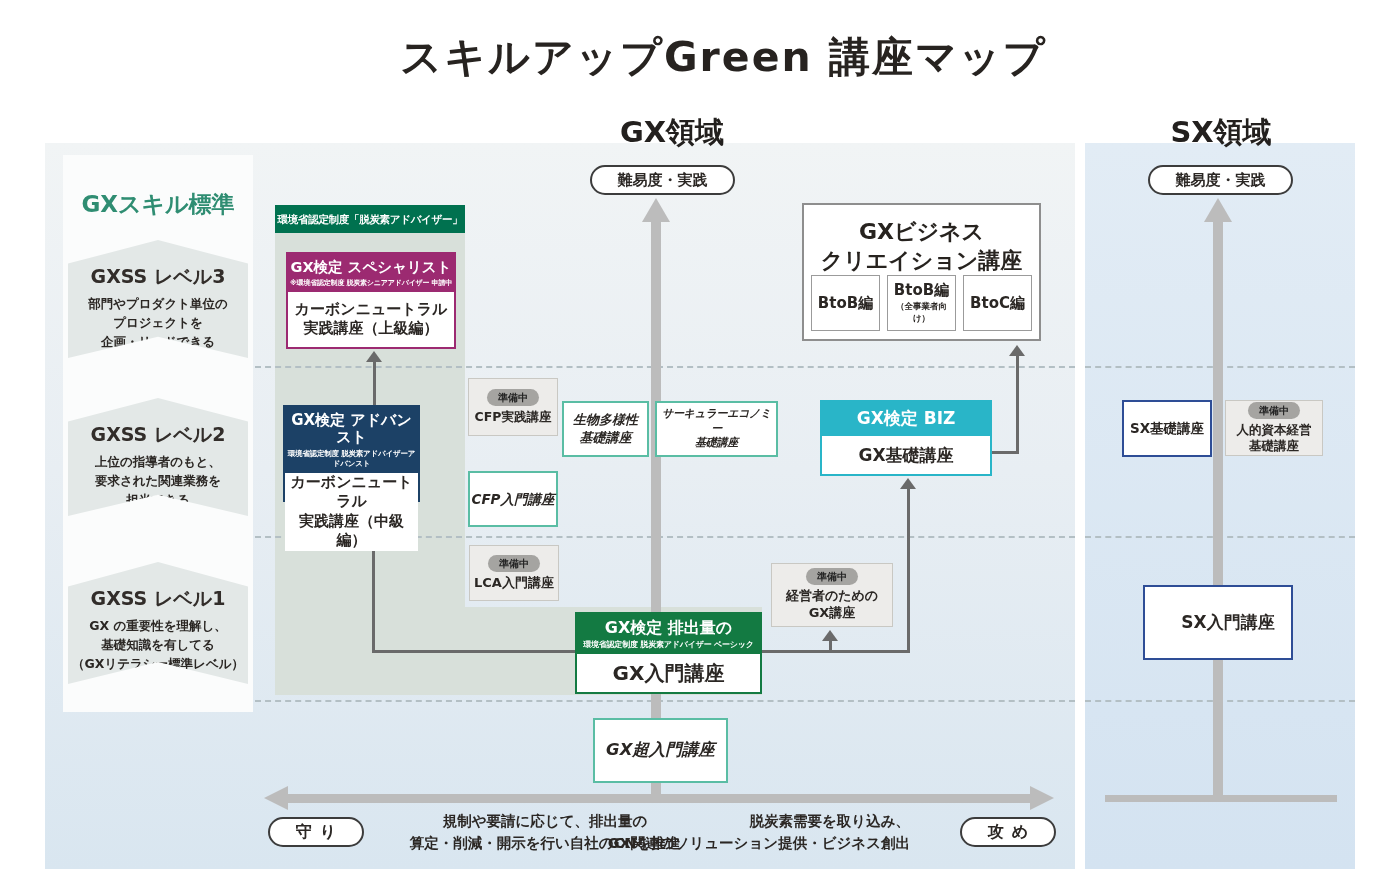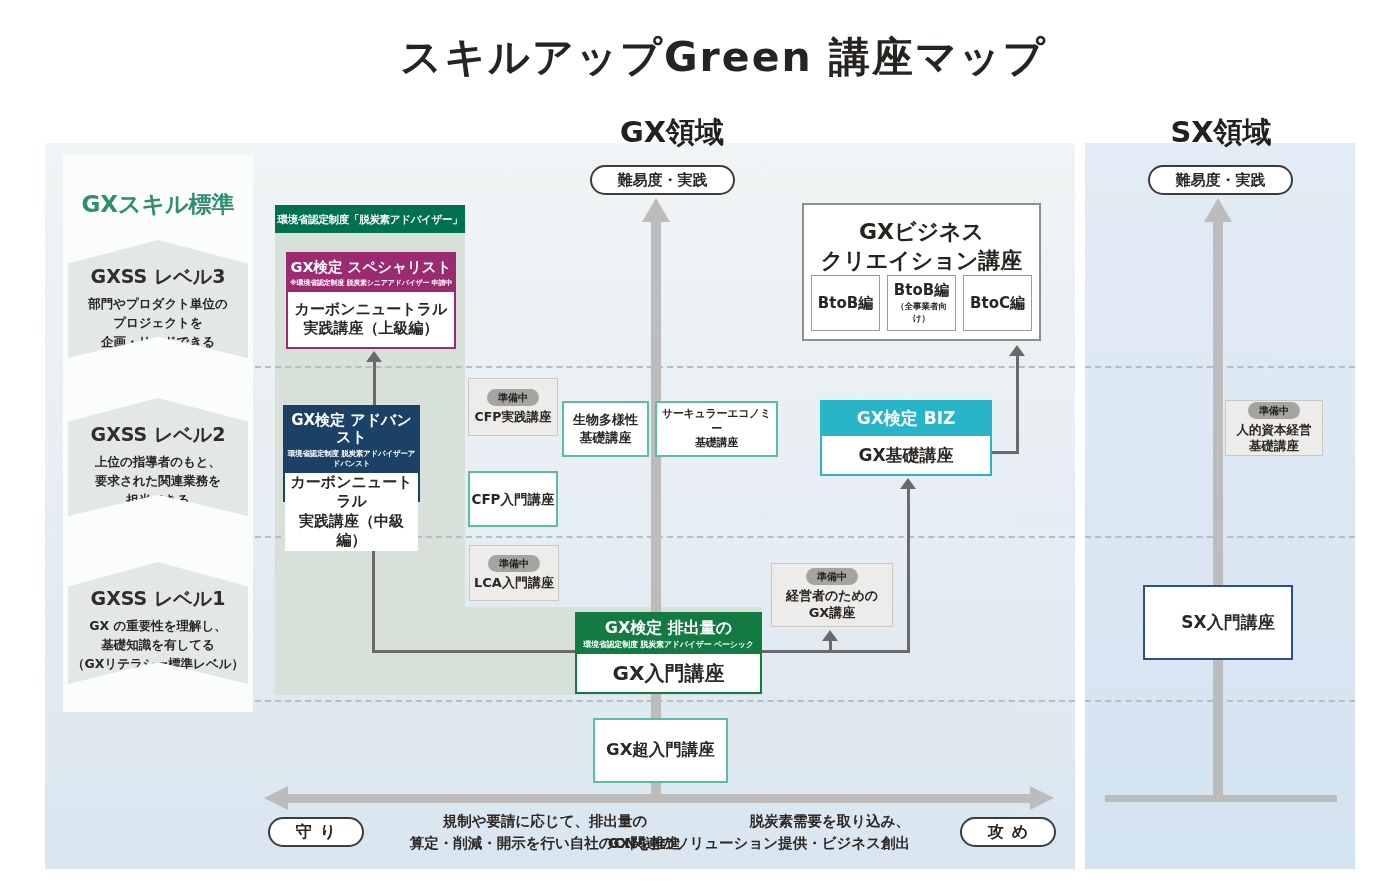--- a/index.html
+++ b/index.html
@@ -31,21 +31,21 @@
   .exam-h{color:#fff;padding:5px 2px 4px;}
   .exam-t{font-weight:800;line-height:1.15;}
   .exam-s{font-weight:600;letter-spacing:-0.2px;margin-top:2px;}
   .exam-b{flex:1;display:flex;align-items:center;justify-content:center;font-weight:800;color:#2b2724;line-height:1.3;background:#fff;}
   .bc{background:#fff;border:2px solid #8e8e8e;text-align:center;box-sizing:border-box;}
   .bc-title{font-size:22px;font-weight:800;line-height:1.32;padding-top:12px;color:#27231f;}
   .bc-row{position:absolute;left:0;right:0;bottom:8px;display:flex;justify-content:center;gap:7px;}
   .bc-item{width:69px;height:56px;border:1.5px solid #9b9b9b;background:#fff;display:flex;flex-direction:column;align-items:center;justify-content:center;box-sizing:border-box;}
   .bc-lb{font-size:15px;font-weight:800;}
   .bc-sb{font-size:8.5px;font-weight:700;margin-top:1px;}
-  .tealbox{background:#fff;border:2px solid #5abda4;display:flex;align-items:center;justify-content:center;text-align:center;font-weight:800;line-height:1.35;box-sizing:border-box;}
+  .tealbox{background:#fff;border:2px solid #5abda4;display:flex;align-items:center;justify-content:center;text-align:center;font-weight:800;line-height:1.35;box-sizing:border-box;font-style:italic;}
   .prep{background:#edecea;border:1px solid #c9c8c3;display:flex;flex-direction:column;align-items:center;justify-content:center;text-align:center;box-sizing:border-box;}
   .badge{background:#a5a4a1;color:#242424;font-size:10px;font-weight:700;border-radius:9px;padding:1px 11px;line-height:15px;margin-bottom:3px;}
   .prep-lb{font-weight:800;line-height:1.3;}
   .sxbox{background:#fff;border:2px solid #2e4d96;display:flex;align-items:center;justify-content:center;text-align:center;font-weight:800;box-sizing:border-box;}
   .axis-desc{font-size:14.5px;line-height:1.5;font-weight:600;color:#2b2724;}
   .pill-sm{background:#fff;border:2px solid #3c3c3c;border-radius:16px;text-align:center;font-size:16px;font-weight:700;line-height:26px;height:26px;letter-spacing:8px;text-indent:8px;box-sizing:content-box;}
 </style>
 </head>
 <body>
 
@@ -180,20 +180,21 @@
 基礎講座</div>
   </div>
 
   <div class="abs tealbox ml" style="left:562px;top:401px;width:87px;height:56px;font-size:13px;">生物多様性
 基礎講座</div>
   <div class="abs tealbox ml" style="left:655px;top:401px;width:123px;height:56px;font-size:11px;letter-spacing:-0.3px;">サーキュラーエコノミー
 基礎講座</div>
   <div class="abs tealbox" style="left:468px;top:471px;width:90px;height:56px;font-size:13.5px;">CFP入門講座</div>
   <div class="abs tealbox" style="left:593px;top:718px;width:135px;height:65px;font-size:16.5px;">GX超入門講座</div>
 
+  <div class="abs sxbox" style="left:1122px;top:400px;width:90px;height:57px;font-size:13.5px;">SX基礎講座</div>
   <div class="abs sxbox" style="left:1143px;top:585px;width:150px;height:75px;font-size:17px;border-width:2.5px;padding-left:20px;">SX入門講座</div>
 
   <div class="abs page-title">スキルアップGreen 講座マップ</div>
   <div class="abs area-title" style="left:1111px;top:113px;">SX領域</div>
   <div class="abs area-title" style="left:562px;top:113px;">GX領域</div>
   <div class="abs pill" style="left:590px;top:165px;width:141px;">難易度・実践</div>
   <div class="abs pill" style="left:1148px;top:165px;width:141px;">難易度・実践</div>
 
   <div class="abs pill-sm" style="left:268px;top:817px;width:92px;">守り</div>
   <div class="abs axis-desc ml" style="left:380px;top:811px;width:330px;text-align:center;">規制や要請に応じて、排出量の

